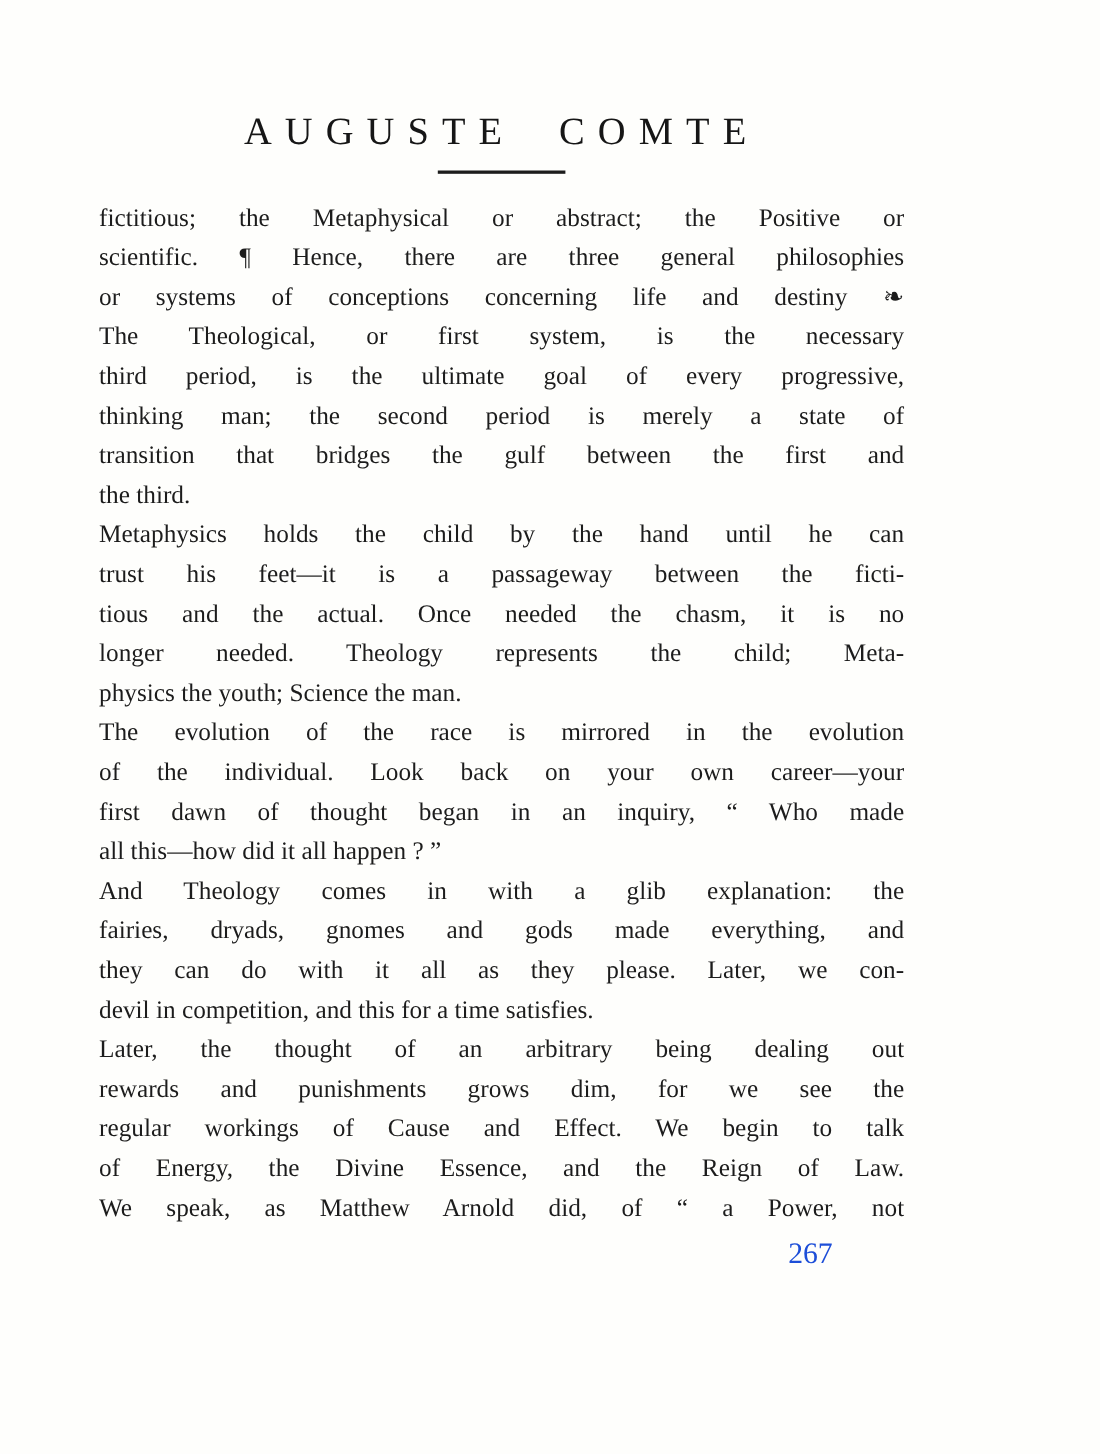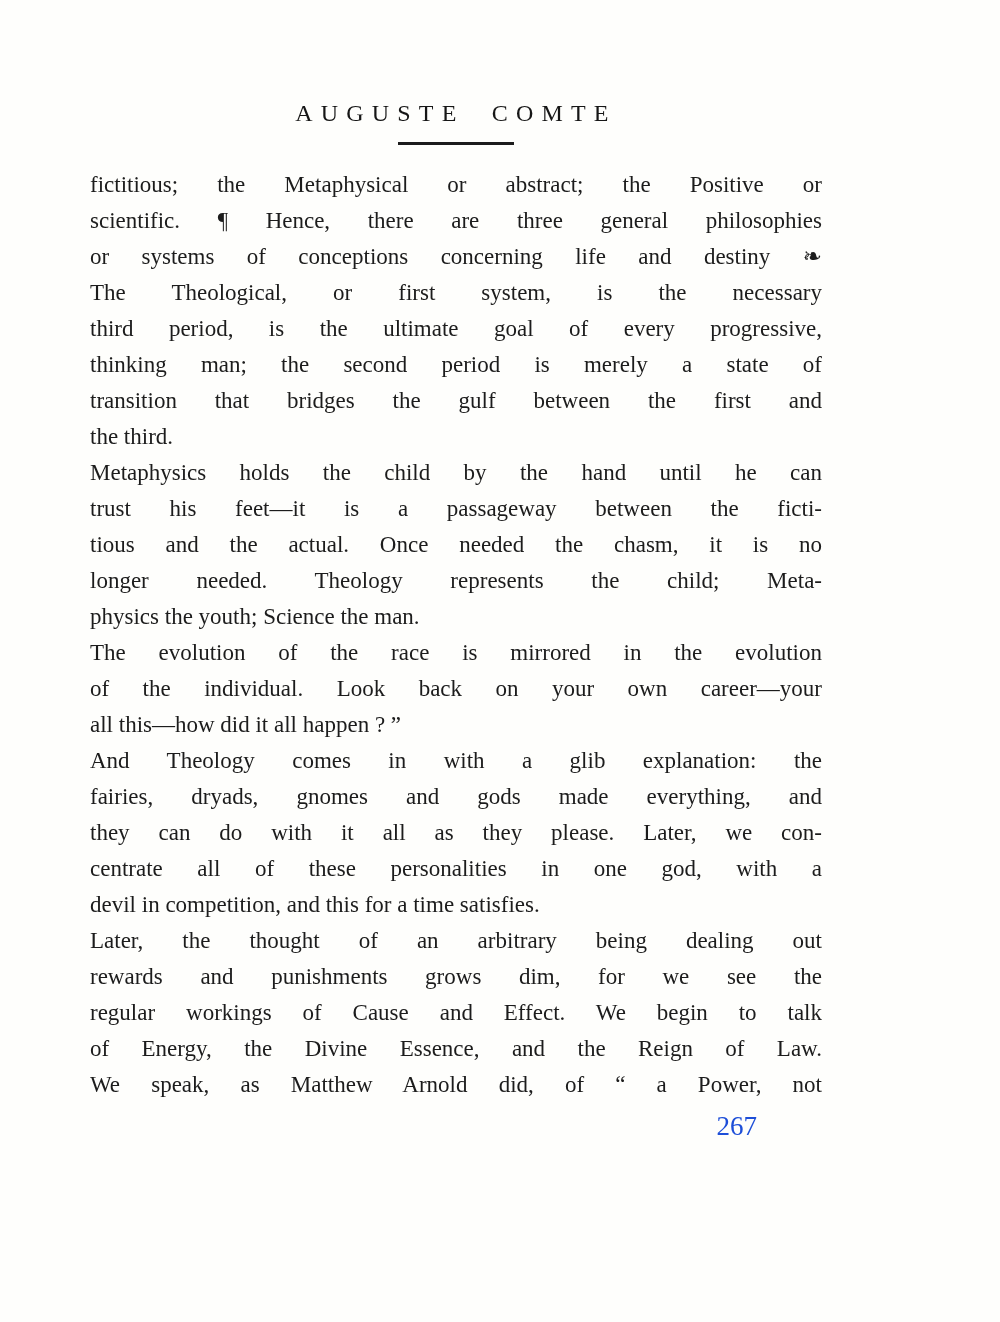--- a/index.html
+++ b/index.html
@@ -13,21 +13,21 @@
     height: 1322px;
     background: #fefefc;
     box-sizing: border-box;
     padding: 100px 178px 0 90px;
     font-family: "Liberation Serif", "DejaVu Serif", serif;
     color: #1c1c1c;
     overflow: hidden;
   }
   .header {
     text-align: center;
-    font-size: 24px;
+    font-size: 35px;
     letter-spacing: 0.34em;
     word-spacing: 0.55em;
     font-weight: 500;
     color: #161616;
     white-space: nowrap;
   }
   .header-rule {
     width: 116px;
     height: 3px;
     background: #1c1c1c;
@@ -81,27 +81,27 @@
       <div class="paragraph">
         <div class="line">Metaphysics holds the child by the hand until he can</div>
         <div class="line">trust his feet—it is a passageway between the ficti-</div>
         <div class="line">tious and the actual. Once needed the chasm, it is no</div>
         <div class="line">longer needed. Theology represents the child; Meta-</div>
         <div class="line last">physics the youth; Science the man.</div>
       </div>
       <div class="paragraph">
         <div class="line">The evolution of the race is mirrored in the evolution</div>
         <div class="line">of the individual. Look back on your own career—your</div>
+        <div class="line">first dawn of thought began in an inquiry, “ Who made</div>
         <div class="line last">all this—how did it all happen ? ”</div>
       </div>
       <div class="paragraph">
         <div class="line">And Theology comes in with a glib explanation: the</div>
         <div class="line">fairies, dryads, gnomes and gods made everything, and</div>
         <div class="line">they can do with it all as they please. Later, we con-</div>
-        <div class="line">centrate all of these personalities in one god, with a</div>
         <div class="line last">devil in competition, and this for a time satisfies.</div>
       </div>
       <div class="paragraph">
         <div class="line">Later, the thought of an arbitrary being dealing out</div>
         <div class="line">rewards and punishments grows dim, for we see the</div>
         <div class="line">regular workings of Cause and Effect. We begin to talk</div>
         <div class="line">of Energy, the Divine Essence, and the Reign of Law.</div>
         <div class="line">We speak, as Matthew Arnold did, of “ a Power, not</div>
       </div>
     </div>

